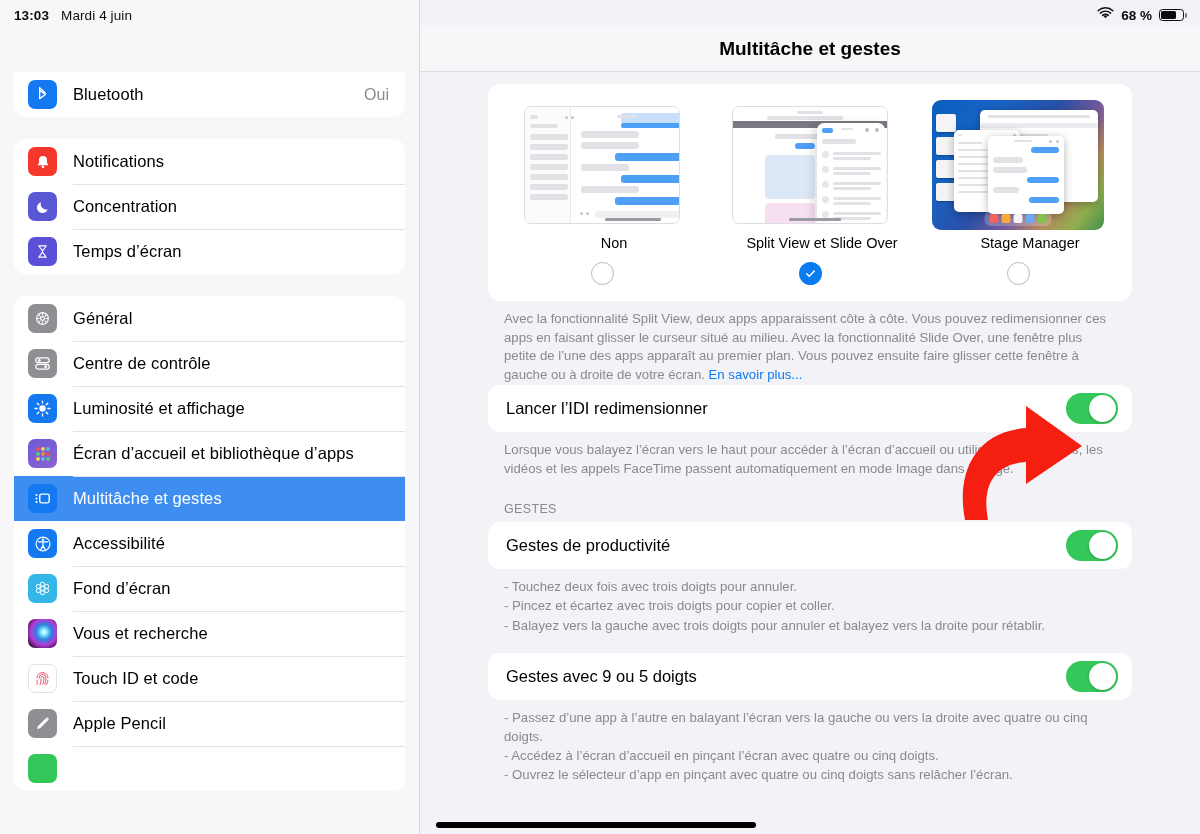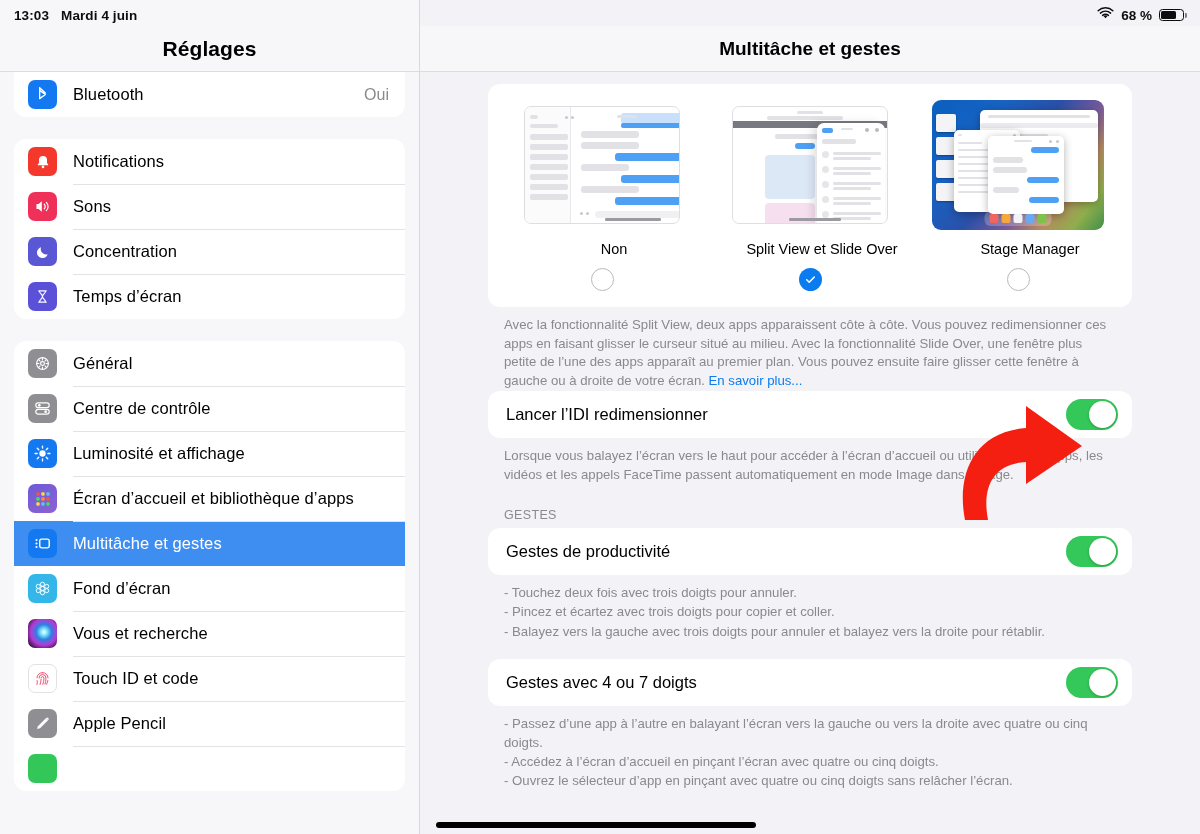--- a/index.html
+++ b/index.html
@@ -20,21 +20,21 @@
     border-right: 1px solid #d8d8dd;
     overflow: hidden;
   }
   .status-left {
     position: absolute; top: 0; left: 0; height: 30px;
     display: flex; align-items: center; gap: 12px;
     padding-left: 14px;
     font-size: 13.5px; font-weight: 600; color: #0d0d0d;
     letter-spacing: .1px;
   }
-  .status-left .date { font-weight: 700; }
+  .status-left .date { font-weight: 400; }
   .sb-title-bar {
     position: absolute; top: 26px; left: 0; right: 0; height: 46px;
     display: flex; align-items: center; justify-content: center;
     border-bottom: 1px solid #dcdce0;
     background: #f7f7fa;
   }
   .sb-title { font-size: 21px; font-weight: 700; color: #000; letter-spacing: .1px; }
 
   .sb-scroll { position: absolute; top: 72px; left: 0; right: 0; bottom: 0; }
 
@@ -134,21 +134,21 @@
     display: flex; justify-content: space-around; align-items: flex-start;
   }
   .mode {
     width: 196px; display: flex; flex-direction: column; align-items: center;
   }
   .thumb {
     width: 172px; height: 130px; border-radius: 9px;
     position: relative; overflow: hidden;
   }
   .mode-label {
-    margin-top: 11px; font-size: 14.5px; color: #000; white-space: nowrap; padding-left: 24px;
+    margin-top: 5px; font-size: 14.5px; color: #000; white-space: nowrap; padding-left: 24px;
   }
   .radio {
     margin-top: 11px;
     width: 23px; height: 23px; border-radius: 50%;
     border: 1.6px solid #b9b9be; background: transparent;
   }
   .radio.on {
     border: none; background: #0a7cf0;
     display: flex; align-items: center; justify-content: center;
   }
@@ -242,23 +242,20 @@
 
 <div class="screen">
 
   <div class="sidebar">
 
     <div class="status-left">
       <span>13:03</span>
       <span class="date">Mardi 4 juin</span>
     </div>
 
-    <div class="sb-title-bar">
-      <div class="sb-title">Réglages</div>
-    </div>
 
     <div class="sb-scroll">
 
       <div class="group first">
         <div class="row">
           <div class="ico bg-bt">
             <svg width="17" height="17" viewBox="0 0 24 24">
                 <path d="M8 6.2l8 5.8-8 5.8V2.5l8 7.5M8 6.2L16 12l-8 5.8" fill="none" stroke="#fff" stroke-width="1.9" stroke-linejoin="round" stroke-linecap="round"></path>
                 <path d="M12 2.5v19" stroke="none"></path>
               </svg>
@@ -270,29 +267,20 @@
 
       <div class="group">
         <div class="row">
           <div class="ico bg-red">
             <svg width="16" height="16" viewBox="0 0 24 24">
                 <path d="M12 3a6 6 0 00-6 6v4l-1.6 2.6A.6.6 0 005 17h14a.6.6 0 00.5-1.4L18 13V9a6 6 0 00-6-6z" fill="#fff"></path>
                 <circle cx="12" cy="19.4" r="2" fill="#fff"></circle>
               </svg>
           </div>
           <span class="row-label">Notifications</span>
-        </div>
-        <div class="row">
-          <div class="ico bg-pink">
-            <svg width="17" height="17" viewBox="0 0 24 24">
-                <path d="M11 4.5L6.5 8.5H3.5v7h3L11 19.5z" fill="#fff"></path>
-                <path d="M14.5 8.8a4.5 4.5 0 010 6.4M17.4 6.2a8 8 0 010 11.6" fill="none" stroke="#fff" stroke-width="1.7" stroke-linecap="round"></path>
-              </svg>
-          </div>
-          <span class="row-label">Sons</span>
         </div>
         <div class="row">
           <div class="ico bg-purp">
             <svg width="16" height="16" viewBox="0 0 24 24">
                 <path d="M19 15.5A8 8 0 019.2 5 8.2 8.2 0 1019 15.5z" fill="#fff"></path>
               </svg>
           </div>
           <span class="row-label">Concentration</span>
         </div>
         <div class="row">
@@ -366,20 +354,30 @@
             <svg width="19" height="19" viewBox="0 0 24 24">
               <rect x="8.5" y="6.5" width="12" height="11" rx="2.2" fill="none" stroke="#fff" stroke-width="1.8"></rect>
               <circle cx="4.4" cy="7.6" r="1.35" fill="#fff"></circle>
               <circle cx="4.4" cy="12" r="1.35" fill="#fff"></circle>
               <circle cx="4.4" cy="16.4" r="1.35" fill="#fff"></circle>
             </svg>
           </div>
           <span class="row-label">Multitâche et gestes</span>
         </div>
 
+        <div class="row">
+          <div class="ico bg-blue">
+            <svg width="20" height="20" viewBox="0 0 24 24">
+              <circle cx="12" cy="12" r="8.3" fill="none" stroke="#fff" stroke-width="1.4"></circle>
+              <circle cx="12" cy="6.9" r="1.5" fill="#fff"></circle>
+              <path d="M6.6 9.5h10.8M12 9.9v4.4M12 14.3l-2.6 4.2M12 14.3l2.6 4.2" stroke="#fff" stroke-width="1.5" stroke-linecap="round" fill="none"></path>
+            </svg>
+          </div>
+          <span class="row-label">Accessibilité</span>
+        </div>
 
         <div class="row">
           <div class="ico bg-cyan">
             <svg width="19" height="19" viewBox="0 0 24 24">
               <g fill="none" stroke="#fff" stroke-width="1.25">
                 <circle cx="12" cy="12" r="2.6"></circle>
                 <circle cx="12" cy="6.6" r="2.6"></circle>
                 <circle cx="12" cy="17.4" r="2.6"></circle>
                 <circle cx="6.7" cy="9.3" r="2.6"></circle>
                 <circle cx="17.3" cy="9.3" r="2.6"></circle>
@@ -603,21 +601,21 @@
             <i></i>
           </span>
       </div>
       <div class="note">- Touchez deux fois avec trois doigts pour annuler.
 - Pincez et écartez avec trois doigts pour copier et coller.
 - Balayez vers la gauche avec trois doigts pour annuler et balayez vers la droite pour rétablir.</div>
 
       <div style="height:18px;"></div>
 
       <div class="card">
-        <span class="card-label">Gestes avec 4 ou 7 doigts</span>
+        <span class="card-label">Gestes avec 9 ou 5 doigts</span>
         <span class="toggle">
             <i></i>
           </span>
       </div>
       <div class="note">- Passez d’une app à l’autre en balayant l’écran vers la gauche ou vers la droite avec quatre ou cinq doigts.
 - Accédez à l’écran d’accueil en pinçant l’écran avec quatre ou cinq doigts.
 - Ouvrez le sélecteur d’app en pinçant avec quatre ou cinq doigts sans relâcher l’écran.</div>
 
     </div>
 

